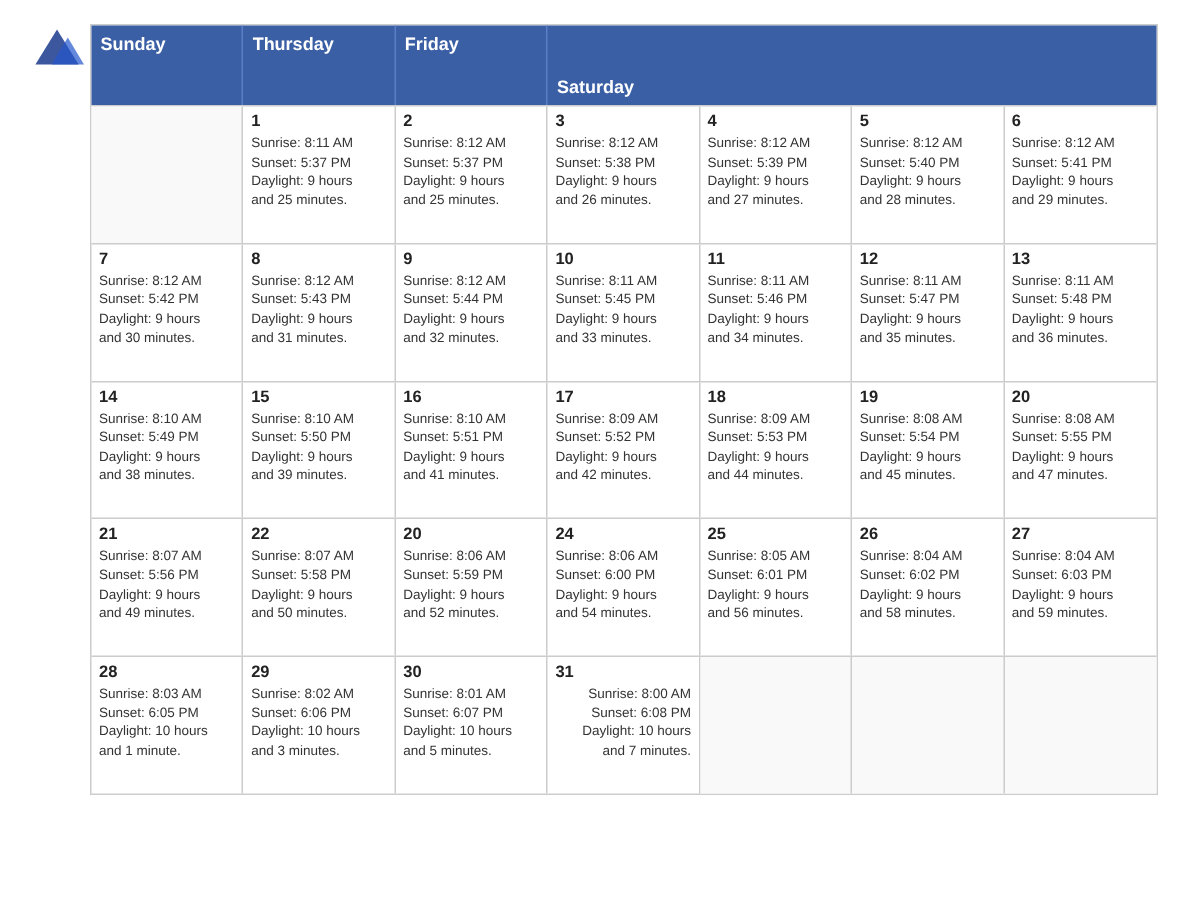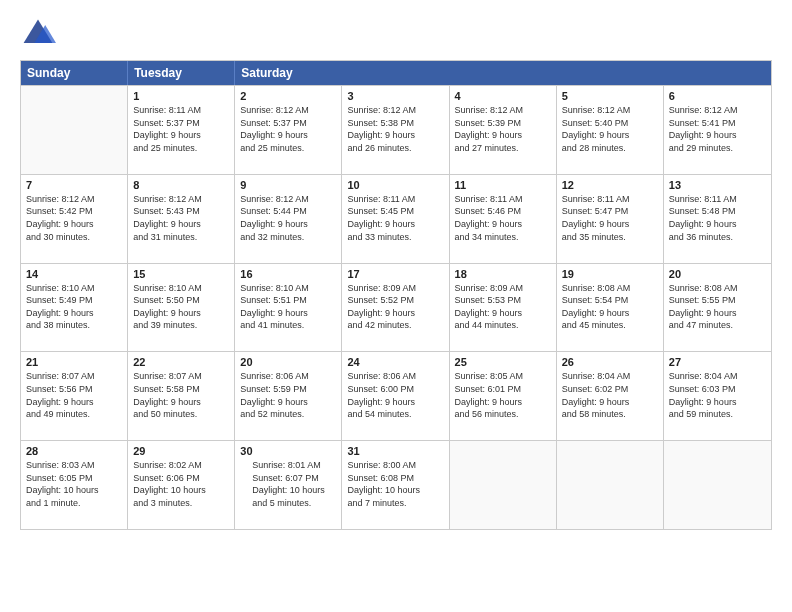--- a/index.html
+++ b/index.html
@@ -8,21 +8,21 @@
       background: #fff;
       width: 792px;
       height: 612px;
       overflow: hidden;
     }
     .page {
       width: 792px;
       height: 540px;
       padding: 16px 20px 10px 20px;
       display: flex;
-      flex-direction: column;
+      flex-direction: row;
     }
     .header {
       display: flex;
       justify-content: space-between;
       align-items: flex-start;
       margin-bottom: 8px;
     }
     .logo {
       display: flex;
       align-items: center;
@@ -62,21 +62,21 @@
       background: #3a5fa5;
     }
     .cal-header-cell {
       color: #fff;
       font-weight: bold;
       font-size: 12px;
       padding: 5px 6px;
       border-right: 1px solid #5a7fc5;
       text-align: left;
     }
-    .cal-header-cell:last-child { border-right: none; }
+    .cal-header-cell:last-child { border-right: none; margin-top: 29px; }
     .cal-body {
       flex: 1;
       display: flex;
       flex-direction: column;
     }
     .cal-row {
       display: grid;
       grid-template-columns: repeat(7, 1fr);
       flex: 1;
       border-top: 1px solid #ccc;
@@ -122,21 +122,22 @@
     </div>
     <div class="title-block">
       <div class="month-title"></div>
       <div class="subtitle"></div>
     </div>
   </div>
 
   <div class="calendar">
     <div class="cal-header">
     <div class="cal-header-cell">Sunday</div>
-        <div class="cal-header-cell">Tuesday</div>
+        <div class="cal-header-cell">Thursday</div>
+        <div class="cal-header-cell">Friday</div>
         <div class="cal-header-cell">Saturday</div>
       </div>
     <div class="cal-body">
     <div class="cal-row">
           <div class="cal-cell empty"></div>
           <div class="cal-cell">
             <div class="day-num">1</div>
             <div class="cell-text" style="white-space: pre-line;">Sunrise: 8:11 AM
 Sunset: 5:37 PM
 Daylight: 9 hours
@@ -341,28 +342,28 @@
           </div>
           <div class="cal-cell">
             <div class="day-num">29</div>
             <div class="cell-text" style="white-space: pre-line;">Sunrise: 8:02 AM
 Sunset: 6:06 PM
 Daylight: 10 hours
 and 3 minutes.</div>
           </div>
           <div class="cal-cell">
             <div class="day-num">30</div>
-            <div class="cell-text" style="white-space: pre-line; margin-left: 12px;">Sunrise: 8:01 AM
+            <div class="cell-text" style="white-space: pre-line;">Sunrise: 8:01 AM
 Sunset: 6:07 PM
 Daylight: 10 hours
 and 5 minutes.</div>
           </div>
           <div class="cal-cell">
             <div class="day-num">31</div>
-            <div class="cell-text" style="white-space: pre-line;">Sunrise: 8:00 AM
+            <div class="cell-text" style="white-space: pre-line; text-align: right;">Sunrise: 8:00 AM
 Sunset: 6:08 PM
 Daylight: 10 hours
 and 7 minutes.</div>
           </div>
           <div class="cal-cell empty"></div>
           <div class="cal-cell empty"></div>
           <div class="cal-cell empty"></div>
         </div>
       </div>
   </div>

